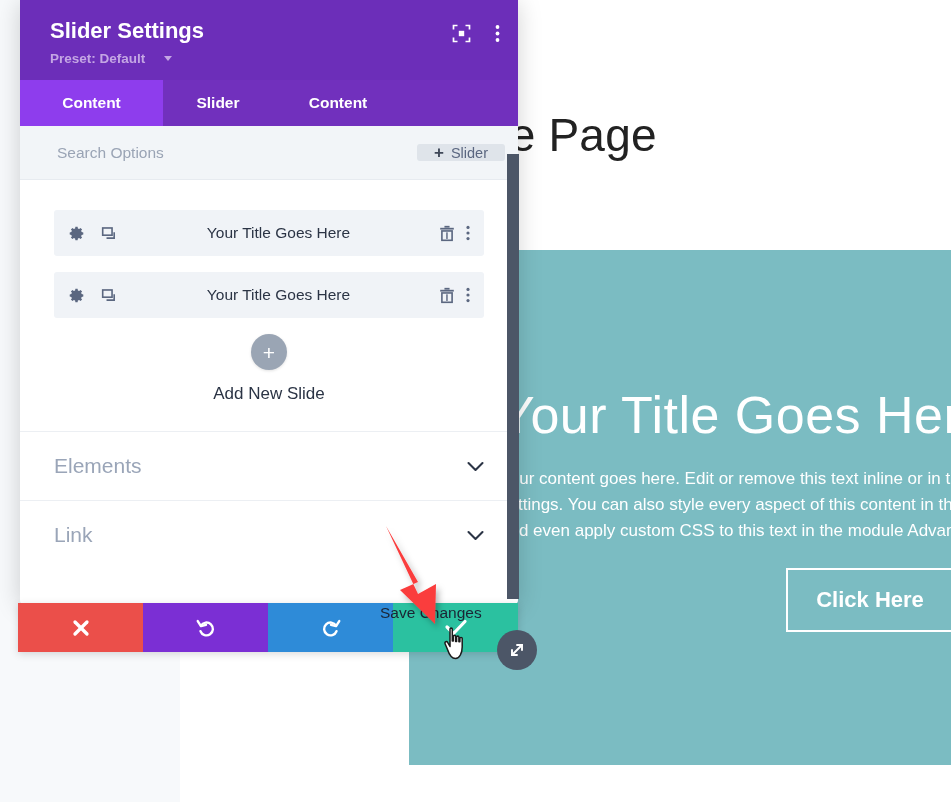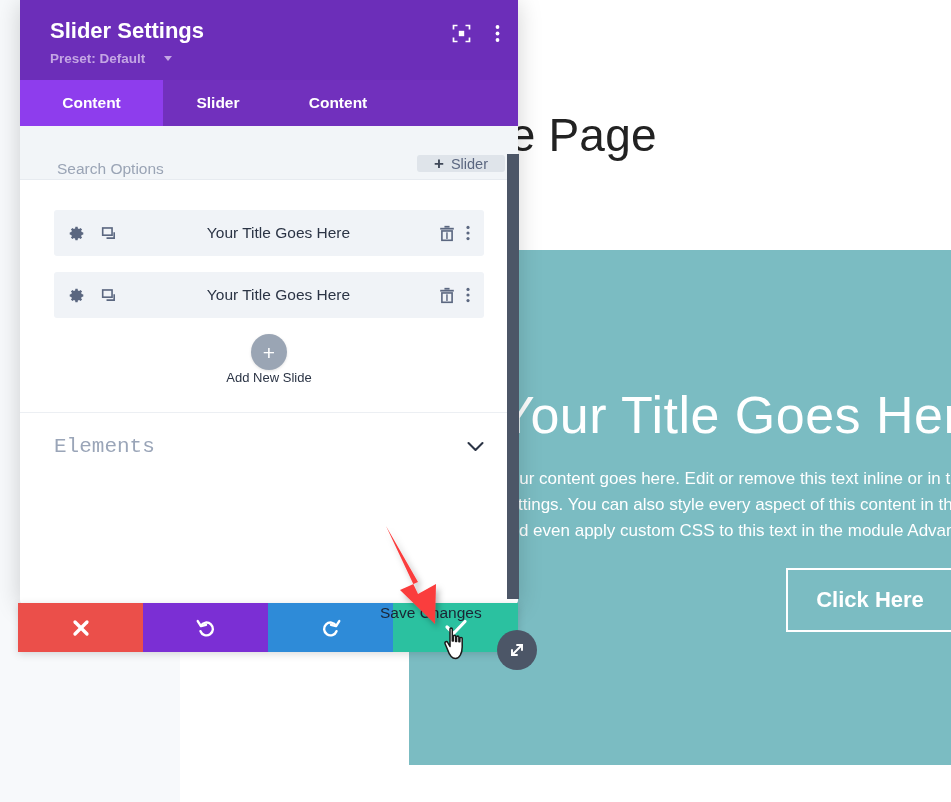--- a/index.html
+++ b/index.html
@@ -71,21 +71,21 @@
   .tabs { display: flex; background: #7130bd; }
   .tab {
     padding: 14px 0; color: #ffffff; font-size: 15.5px; font-weight: bold;
     text-align: center; cursor: pointer;
   }
   .tab.t0 { width: 143px; background: #8e3ded; }
   .tab.t1 { width: 110px; }
   .tab.t2 { width: 130px; }
 
   .searchbar {
-    display: flex; align-items: flex-end; background: #f2f5f8;
+    display: flex; align-items: center; background: #f2f5f8;
     border-bottom: 1px solid #e7ebf0; height: 53px;
   }
   .search-input {
     flex: 1; border: 0; outline: 0; background: transparent;
     font-size: 15.5px; color: #5b6780; padding-left: 37px;
     font-family: "Liberation Sans", sans-serif;
   }
   .search-input::placeholder { color: #9aa4b5; }
   .filter-btn {
     width: 88px; margin: 7px 13px 7px 0; background: #dfe4ea; border-radius: 3px;
@@ -106,26 +106,26 @@
   .row-right { display: flex; align-items: center; gap: 11px; }
   .ico { display: flex; align-items: center; justify-content: center; cursor: pointer; }
 
   .add-slide { margin-top: 8px; text-align: center; }
   .add-circle {
     width: 36px; height: 36px; border-radius: 50%; background: #9aa5b4;
     display: inline-flex; align-items: center; justify-content: center;
     color: #ffffff; font-size: 21px; line-height: 1; cursor: pointer;
     box-shadow: 0 1px 3px rgba(0,0,0,0.12);
   }
-  .add-label { font-size: 13px; color: #2b3445; }
+  .add-label { font-size: 17px; color: #2b3445; margin-top: 14px; }
 
   .accordion { margin-top: 27px; }
   .acc-row {
     display: flex; align-items: center; justify-content: space-between;
-    padding: 22px 34px; border-top: 1px solid #eceff3; cursor: pointer; font-family: Liberation Mono, monospace;
+    padding: 22px 34px; border-top: 1px solid #eceff3; cursor: pointer;
   }
   .acc-title { font-size: 21px; color: #9aa5b8; font-weight: 400; }
   .modal-scroll-thumb {
     position: absolute; left: 507px; top: 154px; width: 12px; height: 445px;
     background: #4c5667; z-index: 23; border-radius: 0;
   }
 
   
   .actionbar {
     position: absolute; left: 18px; top: 603px; width: 500px; height: 49px;
@@ -309,20 +309,28 @@
 
       <div class="accordion">
         <div class="acc-row">
           <span class="acc-title">Elements</span>
           <span class="ico">
             <svg width="17" height="11" viewBox="0 0 17 11" aria-hidden="true">
               <polyline points="1.5,2 8.5,9 15.5,2" fill="none" stroke="#2b3445" stroke-width="2.1" stroke-linecap="round" stroke-linejoin="round"></polyline>
             </svg>
           </span>
         </div>
+        <div class="acc-row">
+          <span class="acc-title">Link</span>
+          <span class="ico">
+            <svg width="17" height="11" viewBox="0 0 17 11" aria-hidden="true">
+              <polyline points="1.5,2 8.5,9 15.5,2" fill="none" stroke="#2b3445" stroke-width="2.1" stroke-linecap="round" stroke-linejoin="round"></polyline>
+            </svg>
+          </span>
+        </div>
       </div>
 
     </div>
   </div>
 
   <div class="modal-scroll-thumb"></div>
 
   <div class="red-arrow">
     <svg width="110" height="116" viewBox="0 0 110 116" aria-hidden="true">
       <defs>

